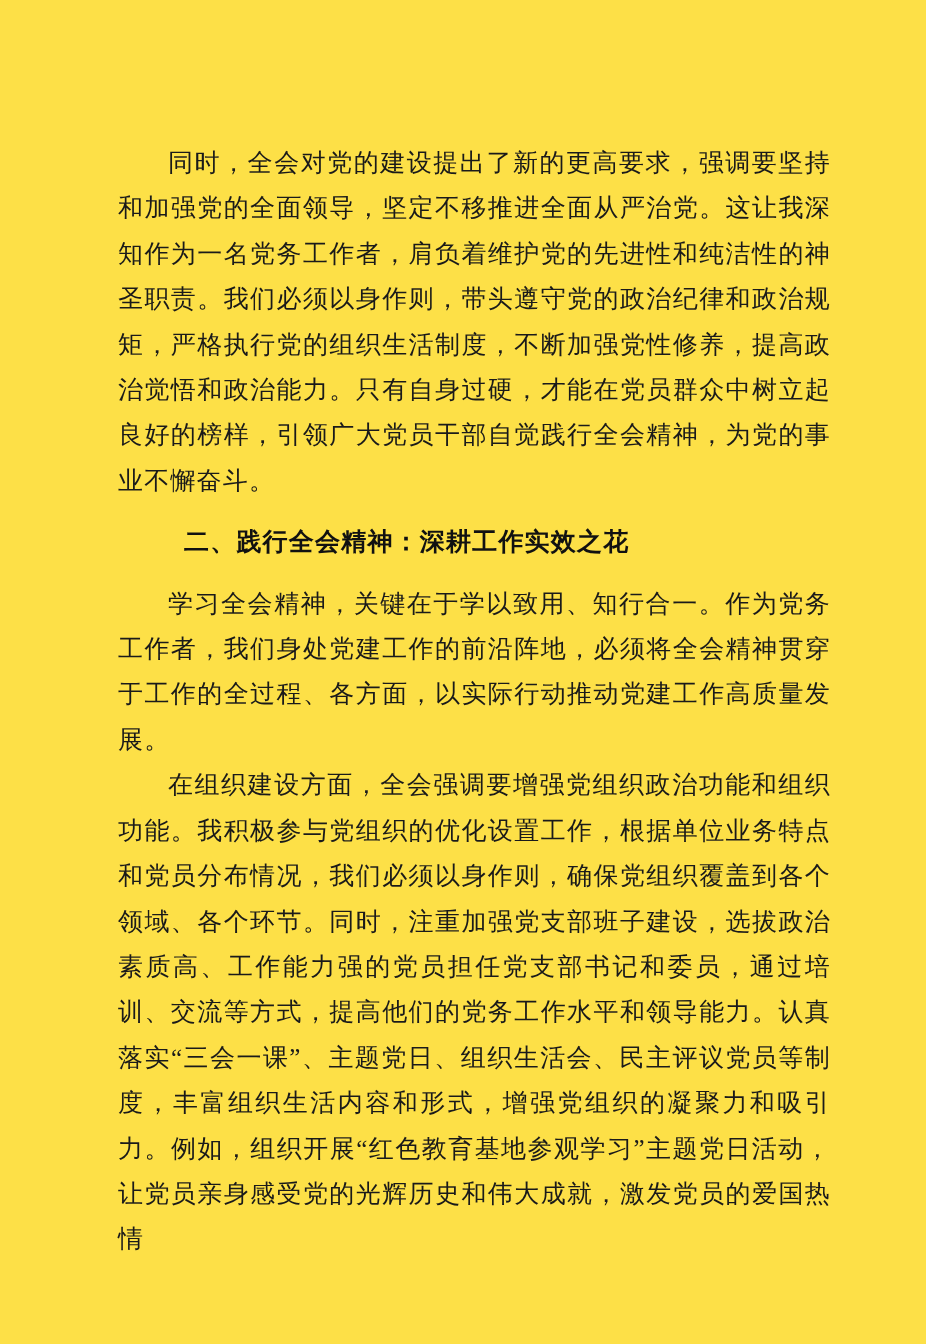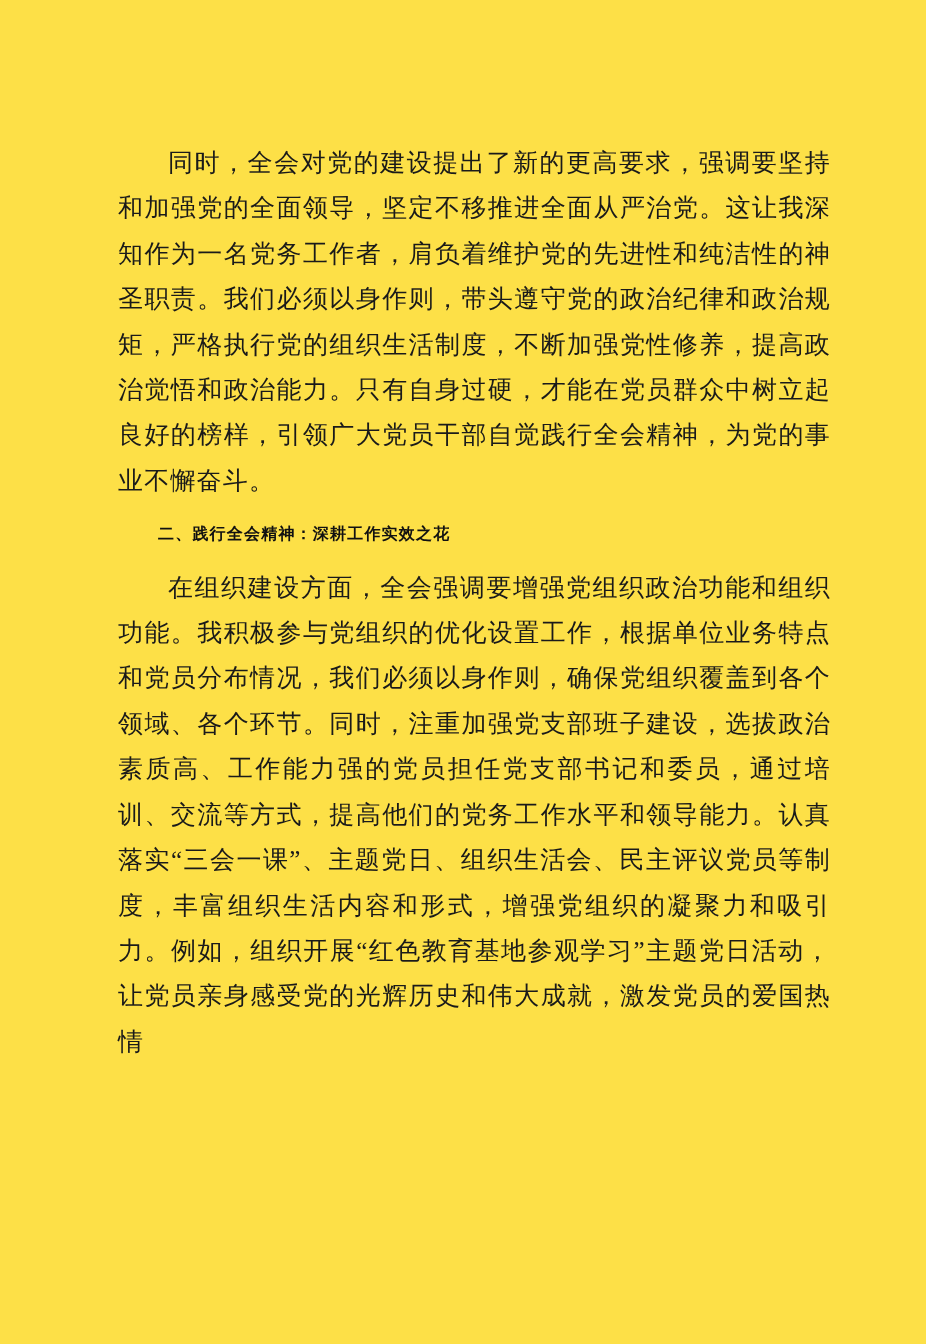--- a/index.html
+++ b/index.html
@@ -26,33 +26,34 @@
     letter-spacing: 1.2px;
     text-align: justify;
     text-justify: inter-character;
   }
   .doc-body p {
     margin: 0;
     padding: 0;
     text-indent: 2em;
   }
   .section-heading {
-    margin: 8px;
+    margin: 16px;
     padding: 0;
     text-indent: 2em;
     font-family: "Liberation Sans", sans-serif;
     font-weight: 700;
-    font-size: 16px;
+    font-size: 25px;
     line-height: 45.4px;
     color: #111111;
     text-align: left;
   }
 </style>
 </head>
 <body>
 
 <div class="page">
   <div class="doc-body">
     <p>同时，全会对党的建设提出了新的更高要求，强调要坚持和加强党的全面领导，坚定不移推进全面从严治党。这让我深知作为一名党务工作者，肩负着维护党的先进性和纯洁性的神圣职责。我们必须以身作则，带头遵守党的政治纪律和政治规矩，严格执行党的组织生活制度，不断加强党性修养，提高政治觉悟和政治能力。只有自身过硬，才能在党员群众中树立起良好的榜样，引领广大党员干部自觉践行全会精神，为党的事业不懈奋斗。</p>
     <h2 class="section-heading">二、践行全会精神：深耕工作实效之花</h2>
+    <p>学习全会精神，关键在于学以致用、知行合一。作为党务工作者，我们身处党建工作的前沿阵地，必须将全会精神贯穿于工作的全过程、各方面，以实际行动推动党建工作高质量发展。</p>
     <p>在组织建设方面，全会强调要增强党组织政治功能和组织功能。我积极参与党组织的优化设置工作，根据单位业务特点和党员分布情况，我们必须以身作则，确保党组织覆盖到各个领域、各个环节。同时，注重加强党支部班子建设，选拔政治素质高、工作能力强的党员担任党支部书记和委员，通过培训、交流等方式，提高他们的党务工作水平和领导能力。认真落实“三会一课”、主题党日、组织生活会、民主评议党员等制度，丰富组织生活内容和形式，增强党组织的凝聚力和吸引力。例如，组织开展“红色教育基地参观学习”主题党日活动，让党员亲身感受党的光辉历史和伟大成就，激发党员的爱国热情</p>
   </div>
 </div>
 
 </body></html>

